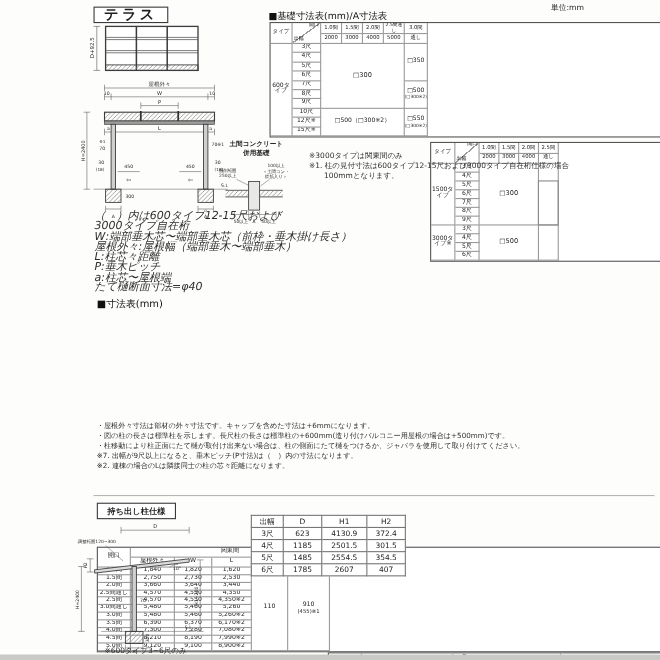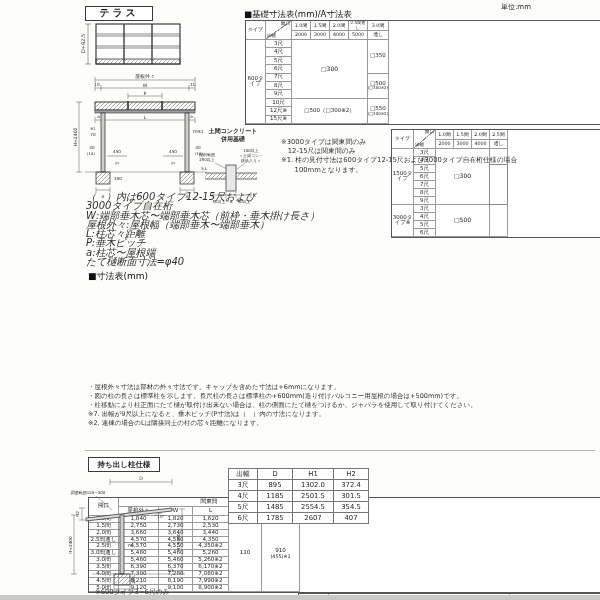--- a/index.html
+++ b/index.html
@@ -20,21 +20,21 @@
   table.simple{border-collapse:collapse;background:#fff}
   table.simple th,table.simple td{border:1px solid #777;text-align:center;padding:0 2px;
       height:10px;font-weight:normal;font-size:6.8px;color:#232323}
   .na-overlay{position:absolute;border:1px solid #8a8a8a}
   svg text{fill:#282828}
   .strip{background:#c9c9c5}
 </style>
 </head>
 <body>
 
-<div class="abs box-title" style="left:85px;top:6px;width:66px;height:13px;font-size:10px;line-height:13px;letter-spacing:3px;font-family:Liberation Mono, monospace;">テラス</div>
+<div class="abs box-title" style="left:85px;top:6px;width:66px;height:13px;font-size:13px;line-height:13px;letter-spacing:3px;">テラス</div>
 
 <div class="abs" style="left:501px;top:2px;font-size:7px;">単位:mm</div>
 
 <svg class="abs" style="left:58px;top:20px" width="135" height="55" viewBox="0 0 135 55">
   <defs>
     <pattern id="h1" width="4" height="4" patternUnits="userSpaceOnUse">
       <path d="M0 4 L4 0" stroke="#8a8a8a" stroke-width="0.7"></path>
     </pattern>
   </defs>
   <line x1="30" y1="4" x2="30" y2="44" stroke="#666" stroke-width="0.6"></line>
@@ -124,21 +124,20 @@
     <div class="gc">8尺</div>
     <div class="gc">9尺</div>
     <div class="gc">3尺</div>
     <div class="gc">4尺</div>
     <div class="gc">5尺</div>
     <div class="gc">6尺</div>
   </div>
 
 <div class="abs note" style="left:281px;top:138px;font-size:6.8px;line-height:9.2px;">
   <div>※3000タイプは関東間のみ</div>
-  <div>　12-15尺は関東間のみ</div>
   <div>※1. 柱の見付寸法は600タイプ12-15尺および3000タイプ自在桁仕様の場合</div>
   <div>　　100mmとなります。</div>
 </div>
 
 <svg class="abs" style="left:193px;top:125px" width="80" height="85" viewBox="0 0 80 85">
   <defs>
     <pattern id="h2" width="4" height="4" patternUnits="userSpaceOnUse">
       <path d="M0 4 L4 0" stroke="#8a8a8a" stroke-width="0.7"></path>
     </pattern>
   </defs>
@@ -391,22 +390,22 @@
     <tr>
       <th style="width:24px">出幅</th>
       <th style="width:30px">D</th>
       <th style="width:36px">H1</th>
       <th style="width:30px">H2</th>
     </tr>
   </thead>
   <tbody>
       <tr>
         <td>3尺</td>
-        <td>895</td>
-        <td>1302.0</td>
+        <td>623</td>
+        <td>4130.9</td>
         <td>372.4</td>
       </tr>
       <tr>
         <td>4尺</td>
         <td>1185</td>
         <td>2501.5</td>
         <td>301.5</td>
       </tr>
       <tr>
         <td>5尺</td>

